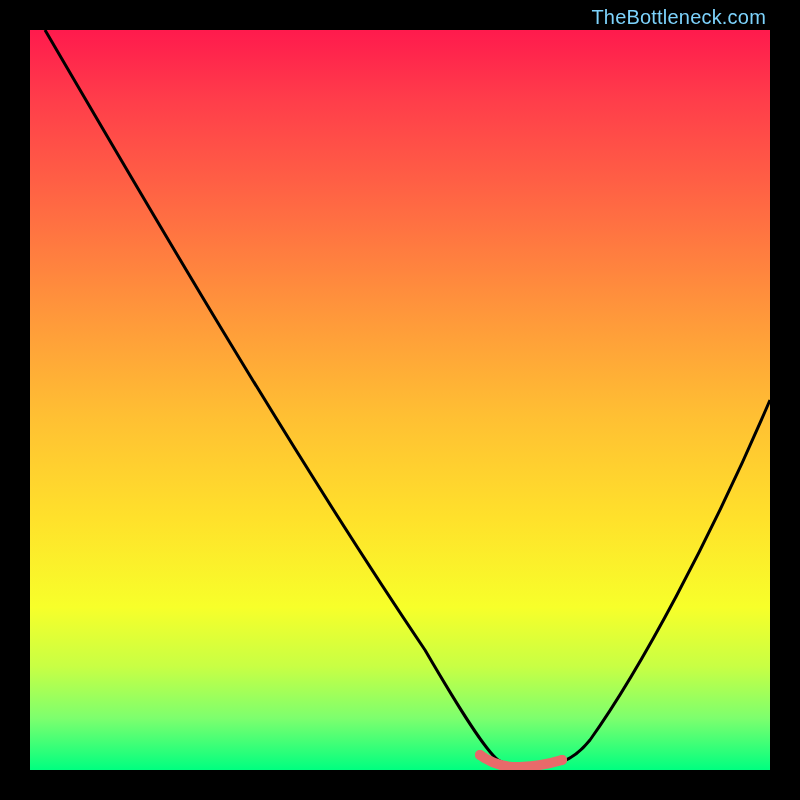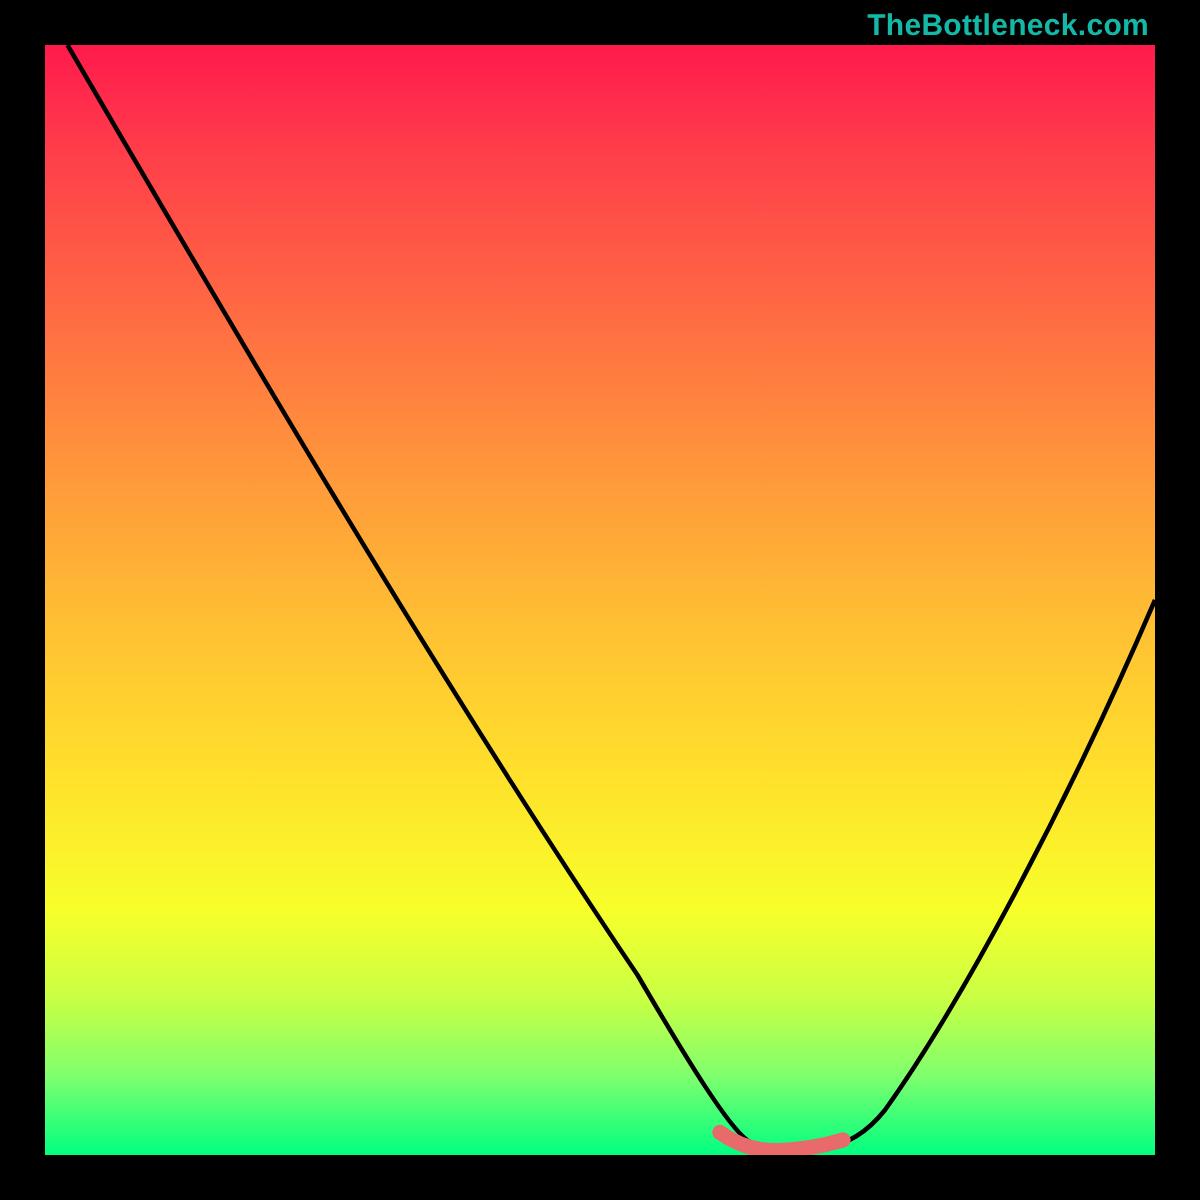--- a/index.html
+++ b/index.html
@@ -36,23 +36,23 @@
       #f7ff2a 78%,
       #c8ff44 86%,
       #7dff6e 93%,
       #00ff80 100%
     );
   }
   .watermark {
     position: absolute;
     top: 6px;
     right: 34px;
-    color: #14b8a6;
+    color: #7dd3fc;
     font-size: 20px;
-    font-weight: 700;
+    font-weight: 400;
     letter-spacing: 0.2px;
   }
   svg.curve {
     position: absolute;
     left: 0;
     top: 0;
     width: 740px;
     height: 740px;
   }
 </style>

